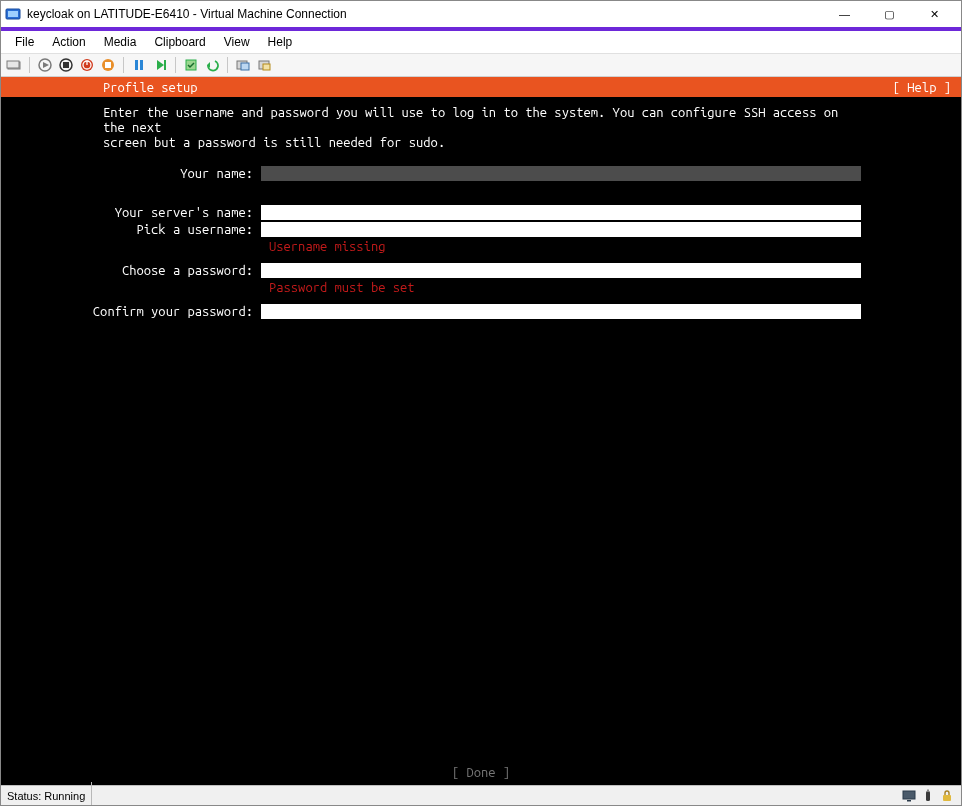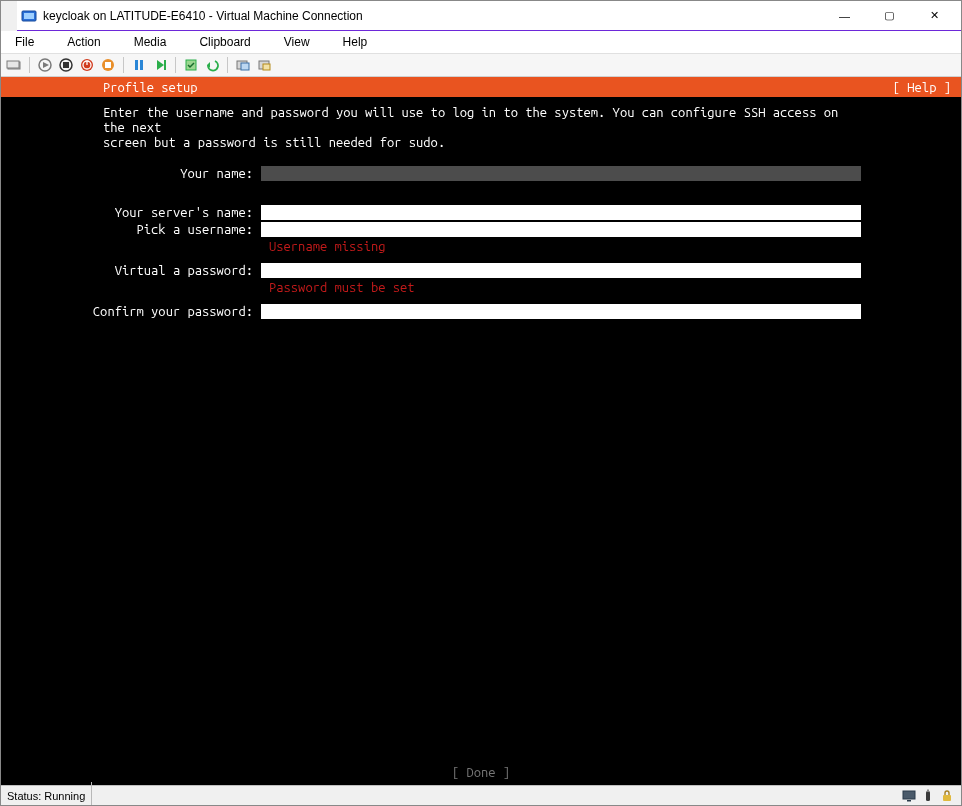--- a/index.html
+++ b/index.html
@@ -13,22 +13,21 @@
     flex-direction: column;
     border: 1px solid #888;
   }
   
   .titlebar {
     height: 30px;
     background: #ffffff;
     display: flex;
     align-items: center;
     padding: 0 4px;
-    border-bottom: 1px solid #6d28d9;
-    margin-left: 16px;
+    border-bottom: 4px solid #6d28d9;
   }
   .titlebar .app-icon {
     width: 16px; height: 16px;
     margin-right: 6px;
     display: flex; align-items: center; justify-content: center;
   }
   .titlebar .title-text {
     flex: 1;
     color: #000;
     font-size: 12px;
@@ -42,21 +41,21 @@
     font-family: "Segoe UI Symbol", sans-serif;
     font-size: 11px;
     cursor: default;
   }
   
   .menubar {
     height: 22px;
     background: #ffffff;
     display: flex; align-items: center;
     padding: 0 6px;
-    gap: 17px;
+    gap: 2px;
     color: #000;
     font-size: 12px;
   }
   .menubar .menu-item {
     padding: 2px 8px;
   }
   
   .toolbar {
     height: 24px;
     background: #f6f6f6;
@@ -295,21 +294,21 @@
         <div class="field"></div>
       </div>
 
       <div class="form-row">
         <div class="lbl">Pick a username:</div>
         <div class="field"></div>
       </div>
       <div class="err">Username missing</div>
 
       <div class="form-row">
-        <div class="lbl">Virtual a password:</div>
+        <div class="lbl">Choose a password:</div>
         <div class="field"></div>
       </div>
       <div class="err">Password must be set</div>
 
       <div class="form-row">
         <div class="lbl">Confirm your password:</div>
         <div class="field"></div>
       </div>
 
       <div class="done-row">[ Done       ]</div>

